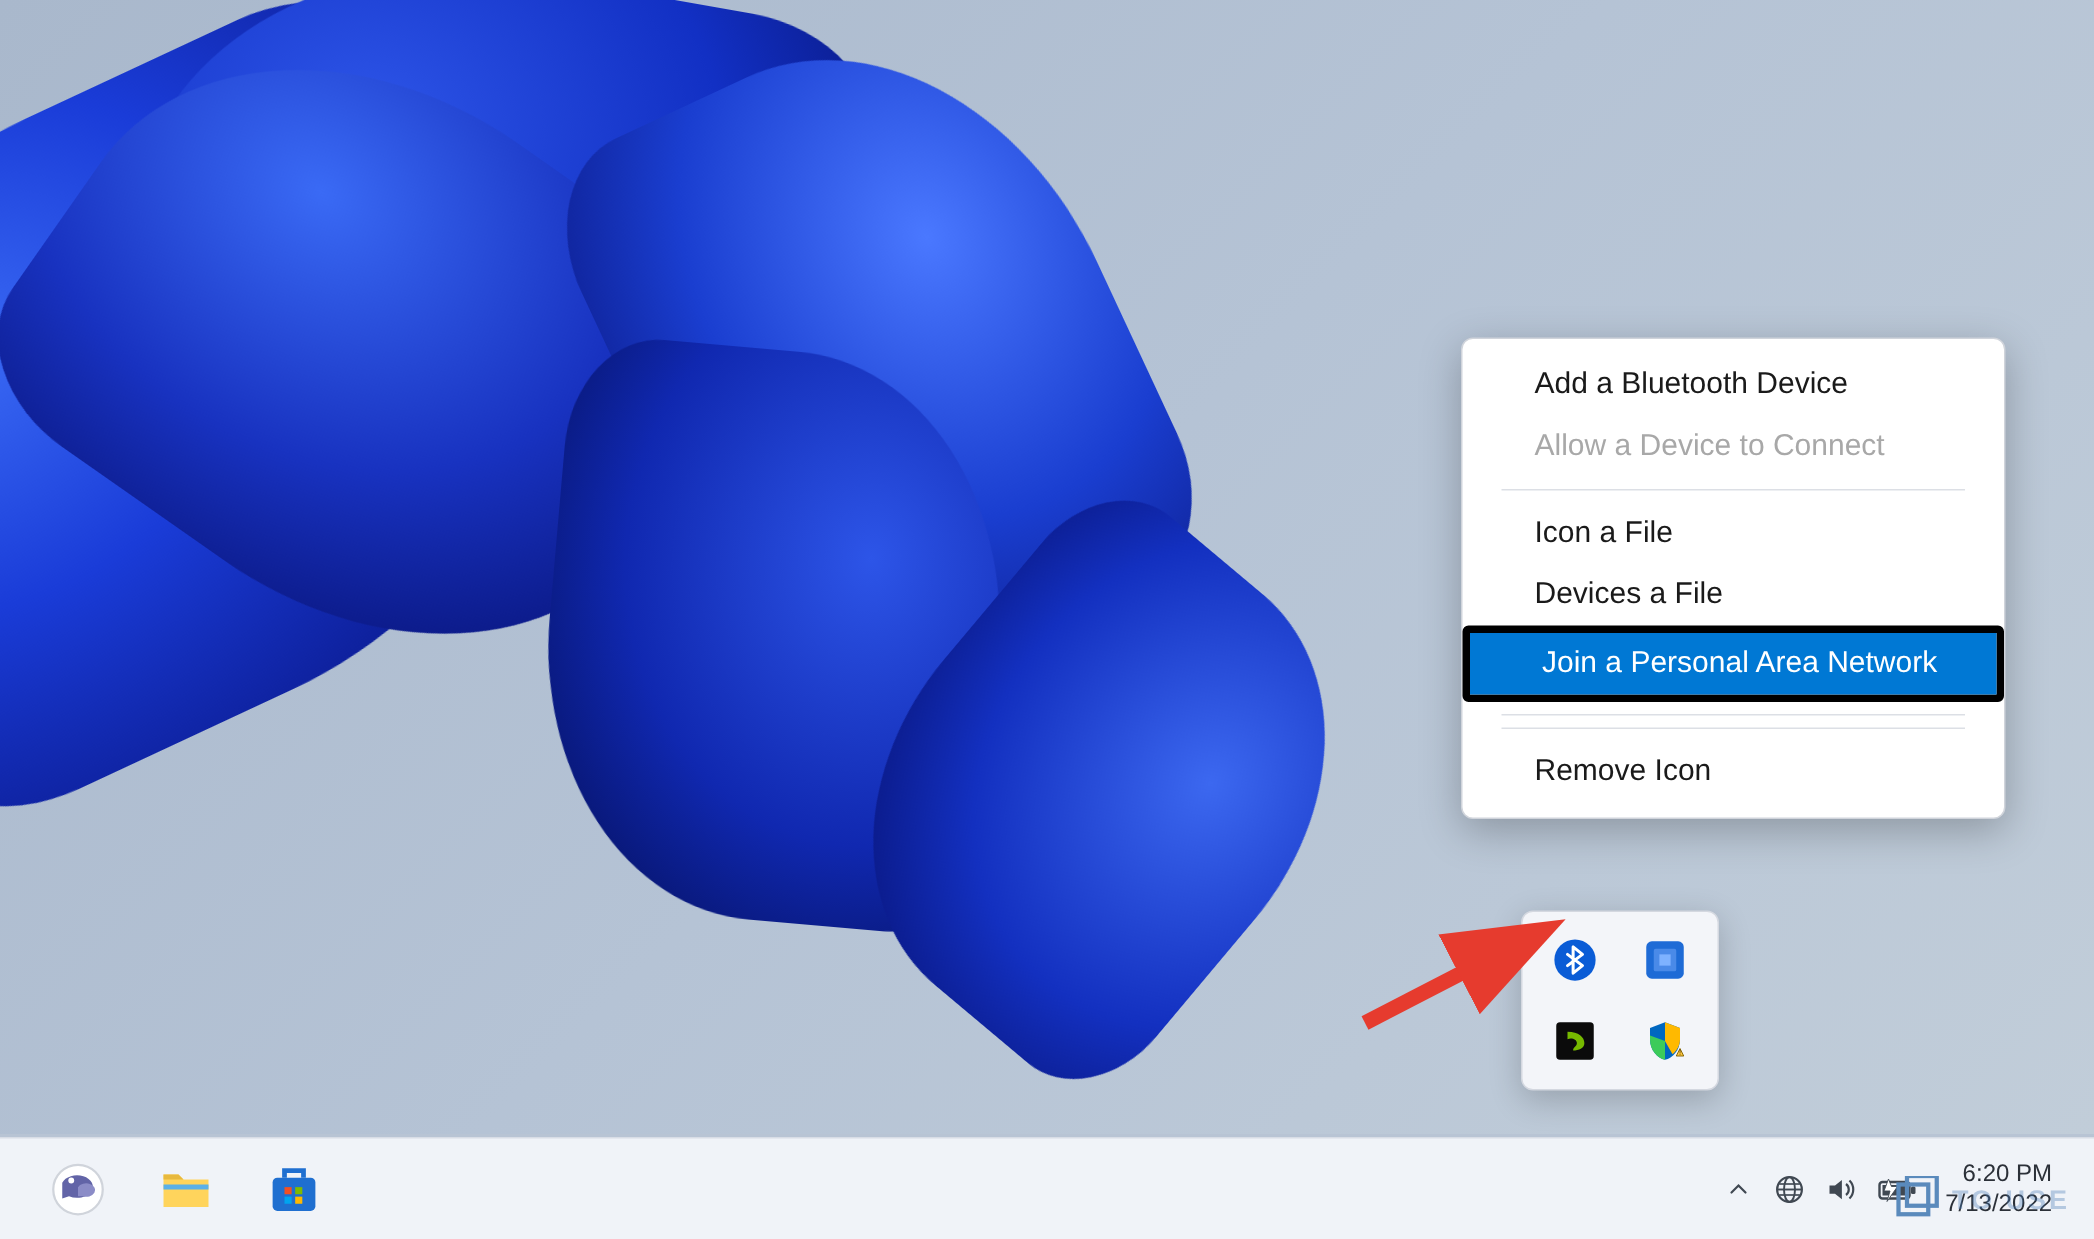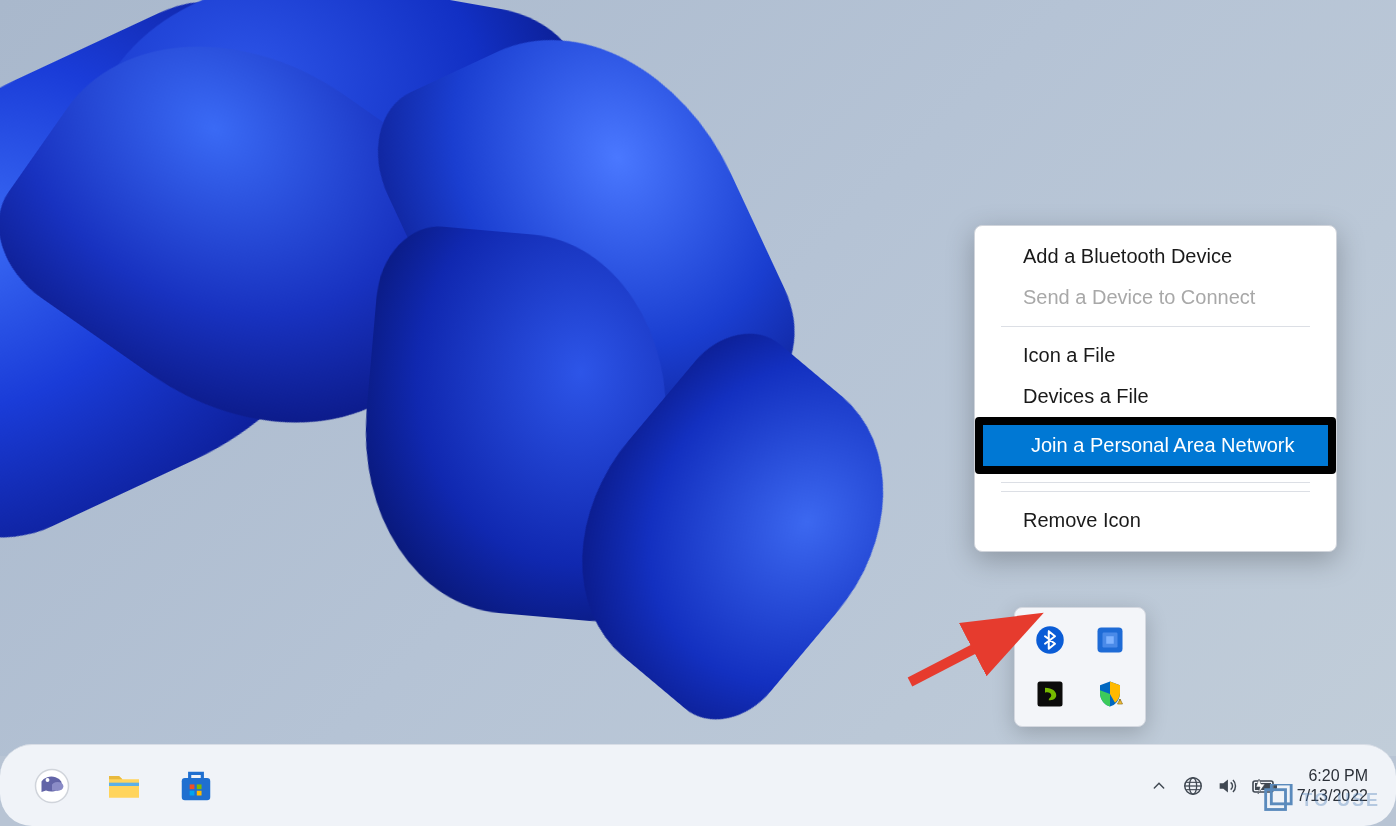--- a/index.html
+++ b/index.html
@@ -61,21 +61,21 @@
       cursor: pointer;
       white-space: nowrap;
     }
     .menu-item.disabled { color: #a8a8a8; cursor: default; }
     .menu-item.bold { font-weight: 700; }
     .menu-item.highlighted {
       background: #0078d4;
       color: #fff;
     }
     .annot-box {
-      border: 8px solid #000000;
+      border: 5px solid #000000;
       border-radius: 4px;
       padding: 0;
     }
     .annot-box .menu-item { margin: 0; }
     .menu-sep {
       border-top: 1px solid #dcdfe5;
       margin: 8px 26px;
     }
 
     
@@ -109,27 +109,26 @@
       left: 898px;
       top: 574px;
       z-index: 45;
       pointer-events: none;
     }
 
     
     .taskbar {
       position: absolute;
       left: 0; right: 0; bottom: 0;
-      height: 82px;
+      height: 68px;
       background: #f0f3f8;
       border-top: 1px solid #d8dde6;
       display: flex;
       align-items: center;
       z-index: 60;
-      border-radius: 32px;
     }
     .tb-left {
       display: flex;
       gap: 28px;
       padding-left: 30px;
       align-items: center;
     }
     .tb-icon {
       width: 44px;
       height: 44px;
@@ -187,21 +186,21 @@
     <div class="petal p2"></div>
     <div class="petal p3"></div>
     <div class="petal p4"></div>
     <div class="petal p5"></div>
     <div class="petal p6"></div>
   </div>
 </div>
 
 <div class="context-menu">
   <div class="menu-item">Add a Bluetooth Device</div>
-  <div class="menu-item disabled">Send a Device to Connect</div>
+  <div class="menu-item disabled">Allow a Device to Connect</div>
   <div class="menu-sep"></div>
   <div class="menu-item">Icon a File</div>
   <div class="menu-item">Devices a File</div>
   <div class="annot-box">
     <div class="menu-item highlighted">Join a Personal Area Network</div>
   </div>
   <div class="menu-sep"></div>
   <div class="menu-sep"></div>
   <div class="menu-item">Remove Icon</div>
 </div>

